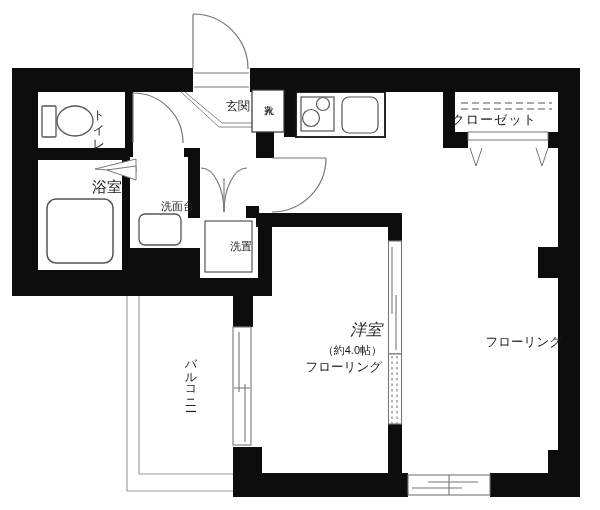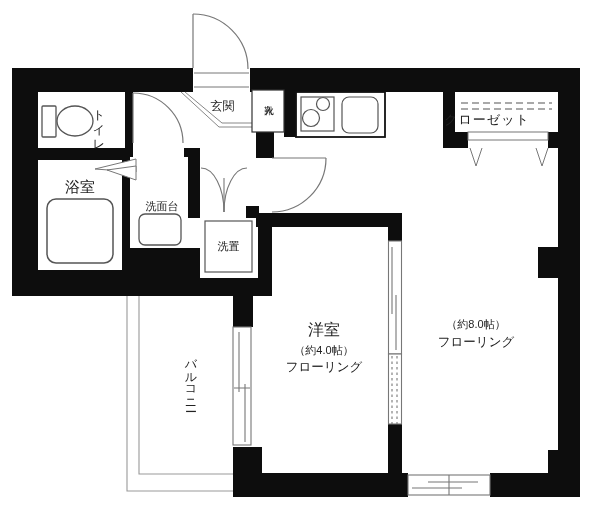--- a/index.html
+++ b/index.html
@@ -1,24 +1,24 @@
 <!DOCTYPE html>
 <html><head>
 <meta charset="utf-8">
 <style>
   html,body{margin:0;padding:0;background:#ffffff;}
   #plan{
     position:relative;width:600px;height:510px;background:#ffffff;
     font-family:"Liberation Sans","DejaVu Sans",sans-serif;overflow:hidden;
   }
   .wall{position:absolute;background:#0d0d0d;}
-  .lbl{position:absolute;color:#222222;text-align:center;line-height:1.15;white-space:nowrap;}
+  .lbl{position:absolute;color:#222222;text-align:right;line-height:1.15;white-space:nowrap;}
   .vlbl{position:absolute;color:#222222;writing-mode:vertical-rl;text-orientation:upright;letter-spacing:1px;white-space:nowrap;}
   svg{position:absolute;left:0;top:0;}
-  .rm-main{font-size:16px;}
+  .rm-main{font-size:16px;font-style:italic;}
   .rm-sub{font-size:11px;}
   .rm-floor{font-size:12.5px;}
 </style>
 </head>
 <body>
 
 <div id="plan">
 
   <div class="wall" style="left:12px;top:68px;width:181px;height:24px"></div>
   <div class="wall" style="left:250px;top:68px;width:193px;height:24px"></div>
@@ -161,18 +161,17 @@
   <div class="lbl" style="left:195px;top:100px;width:55px;font-size:12px;">玄関</div>
 
   <div class="vlbl" style="left:262px;top:98px;font-size:9.5px;letter-spacing:0;">靴入</div>
 
   <div class="lbl" style="left:437px;top:113px;width:100px;font-size:13px;letter-spacing:1px;">クローゼット</div>
 
   <div class="lbl rm-main" style="left:266px;top:321px;width:116px;">洋室</div>
   <div class="lbl rm-sub" style="left:266px;top:344px;width:116px;">（約4.0帖）</div>
   <div class="lbl rm-floor" style="left:266px;top:360px;width:116px;">フローリング</div>
 
-  <div class="lbl rm-sub" style="left:390px;top:318px;width:172px;">（約8.0帖）</div>
   <div class="lbl rm-floor" style="left:390px;top:335px;width:172px;">フローリング</div>
 
   <div class="vlbl" style="left:182px;top:350px;font-size:12px;letter-spacing:0;">バルコニー</div>
 
 </div>
 
 </body></html>

